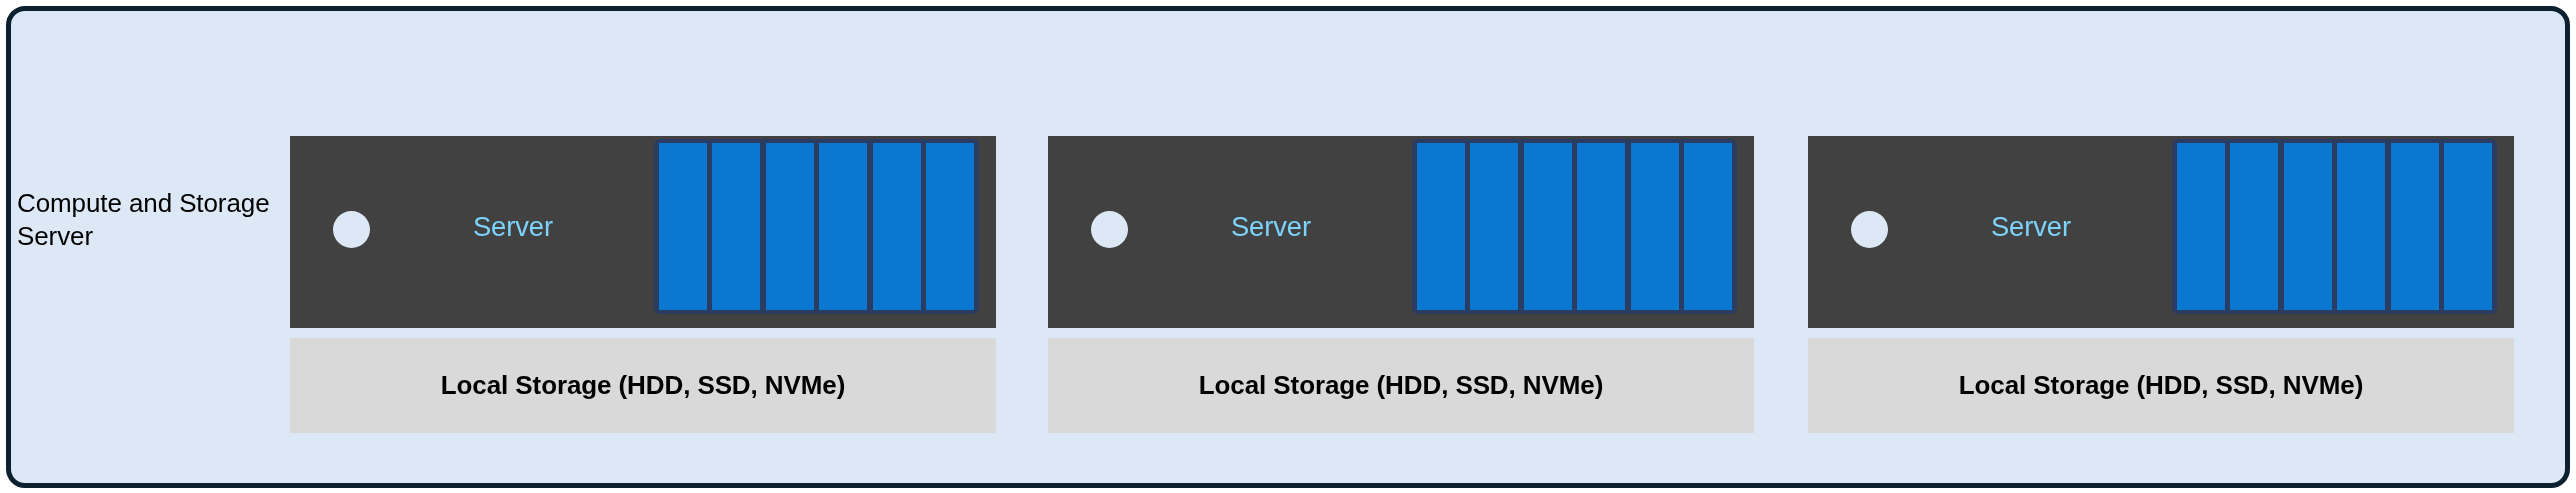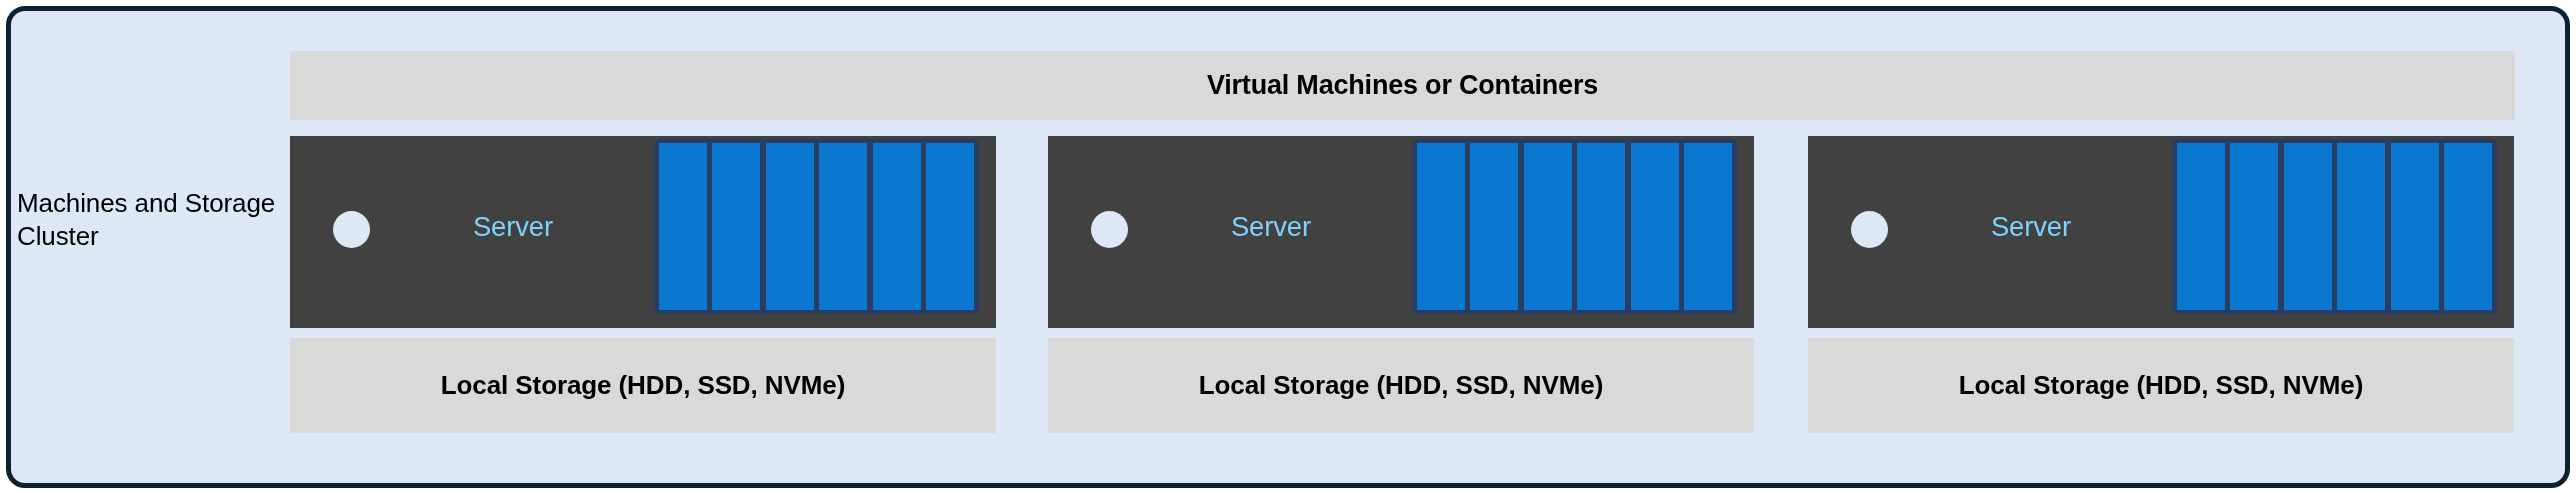--- a/index.html
+++ b/index.html
@@ -130,25 +130,22 @@
     letter-spacing: -0.1px;
   }
 </style>
 </head>
 <body>
 
 <div id="canvas">
 
   <div class="cluster-frame"></div>
 
-  <div class="cluster-label">Machines and Storage Cluster</div>
+  <div class="cluster-label">Compute and Storage Server</div>
 
-  <div class="vm-banner">
-    <span class="vm-banner-text">Virtual Machines or Containers</span>
-  </div>
 
   <div class="server-panel" id="sp0" style="left: 290px; width: 706px;">
     <div class="server-dot"></div>
     <div class="server-label">Server</div>
     <div class="drive-group" id="dg0" style="left: 364px; width: 325px;">
         <div class="drive-bar"></div>
         <div class="drive-bar"></div>
         <div class="drive-bar"></div>
         <div class="drive-bar"></div>
         <div class="drive-bar"></div>

